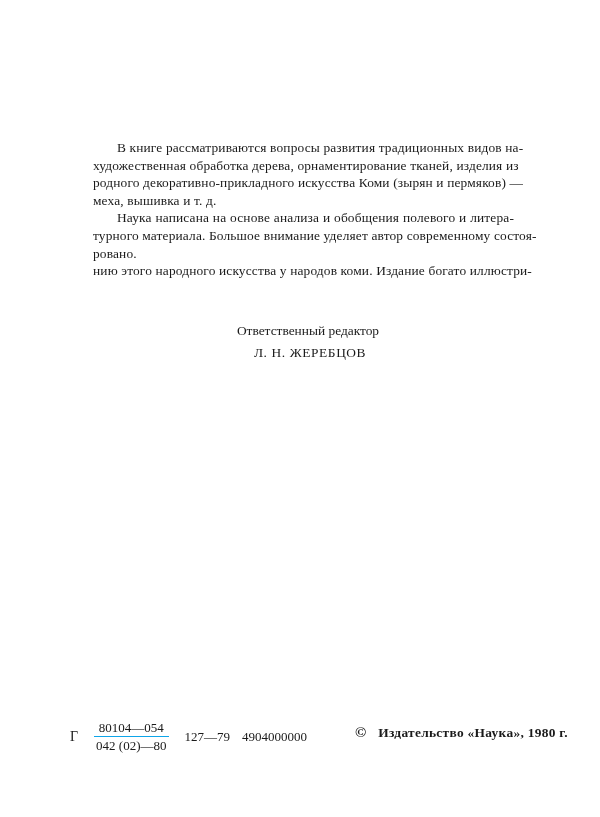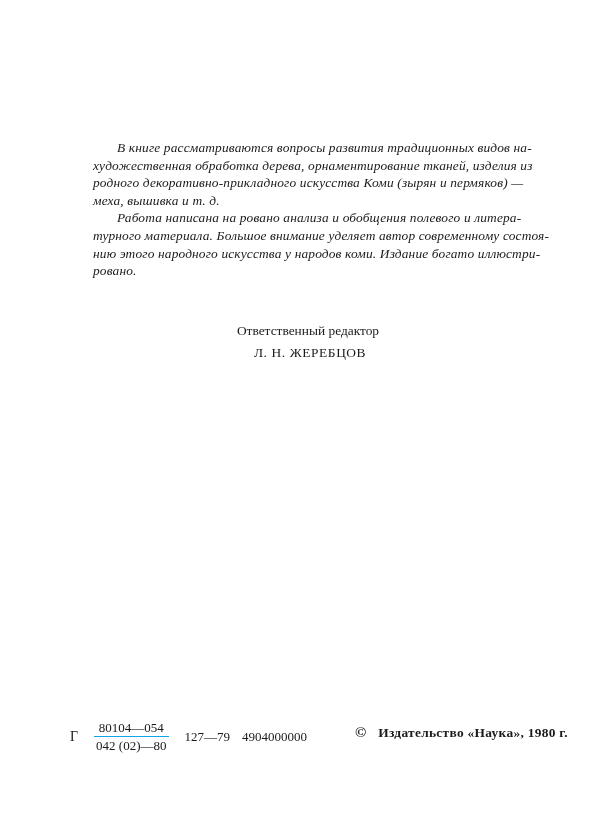--- a/index.html
+++ b/index.html
@@ -19,21 +19,20 @@
       font-size: 13.4px;
       line-height: 17.6px;
       text-align: justify;
       letter-spacing: 0.15px;
     }
     .annotation .line {
       display: block;
       text-align: justify;
       text-align-last: justify;
       white-space: nowrap;
-      font-style: italic;
     }
     .annotation .line.last { text-align-last: left; }
     .annotation .line.indent { padding-left: 24px; }
     .editor {
       position: absolute;
       left: 0; width: 600px;
       top: 322px;
       text-align: center;
       font-size: 13.4px;
       line-height: 18px;
@@ -73,24 +72,24 @@
 <body>
 
 <div class="annotation">
   <div>
     <span class="line indent">В книге рассматриваются вопросы развития традиционных видов на-</span>
     <span class="line">художественная обработка дерева, орнаментирование тканей, изделия из</span>
     <span class="line">родного декоративно-прикладного искусства Коми (зырян и пермяков) —</span>
     <span class="line last">меха, вышивка и т. д.</span>
   </div>
   <div>
-    <span class="line indent">Работа написана на ровано анализа и обобщения полевого и литера-</span>
+    <span class="line indent">Наука написана на основе анализа и обобщения полевого и литера-</span>
     <span class="line">турного материала. Большое внимание уделяет автор современному состоя-</span>
+    <span class="line last">ровано.</span>
     <span class="line">нию этого народного искусства у народов коми. Издание богато иллюстри-</span>
-    <span class="line last">ровано.</span>
   </div>
 </div>
 
 <div class="editor">
   <span class="role">Ответственный редактор</span>
   <span class="name">Л. Н. ЖЕРЕБЦОВ</span>
 </div>
 
 <div class="footer-left">
   <span class="letter">Г</span>

